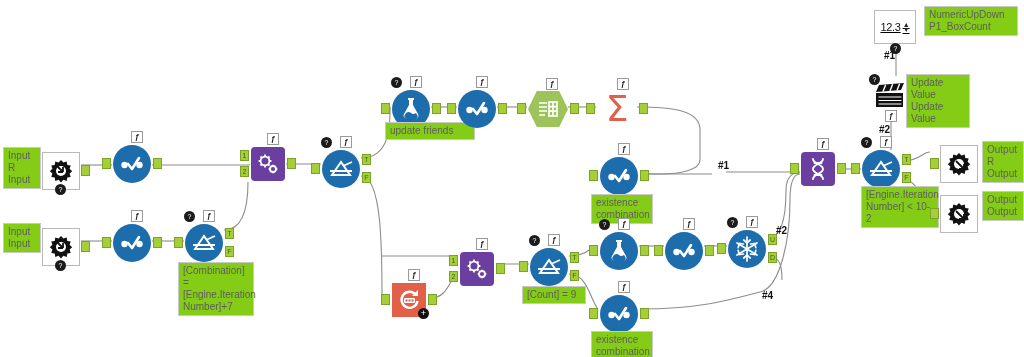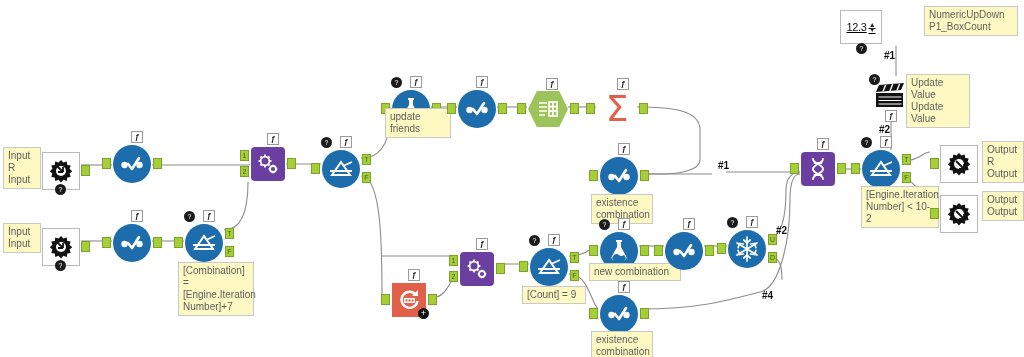--- a/index.html
+++ b/index.html
@@ -107,21 +107,21 @@
   .badge-plus{
     position:absolute;width:11px;height:11px;border-radius:50%;
     background:#111;color:#fff;
     display:flex;align-items:center;justify-content:center;
     font-size:9px;line-height:1;
   }
 
   
   .cap{
     position:absolute;
-    border:1px solid #c9c9c9;background:#fef9c3;
+    border:1px solid #c9c9c9;background:#84cc16;
     color:#5e5e5e;font-size:10px;line-height:12px;
     padding:2px 4px;box-sizing:border-box;white-space:pre-line;
   }
   .wirelabel{
     position:absolute;color:#111;font-size:10px;font-weight:bold;
     font-family:"Liberation Sans", sans-serif;
   }
 
   svg.gly{display:block;}
 </style>
@@ -304,21 +304,21 @@
         <path d="M9 2 h4 v6 l5 9 a3 3 0 0 1 -2.6 4.6 H6.6 A3 3 0 0 1 4 17 l5-9 Z" fill="#fff"></path>
         <path d="M6 16 q3 -2 5 0 t5 0 l1.5 2.5 a2.6 2.6 0 0 1 -2.2 3.6 H6.7 a2.6 2.6 0 0 1 -2.2 -3.6 Z" fill="#1d6cab"></path>
         <rect x="8" y="1" width="6" height="2" fill="#fff"></rect>
       </svg>
     </div>
     <div class="badge-f" style="left:18px;top:-14px;">ƒ</div>
     <div class="badge-q" style="left:-1px;top:-13px;">?</div>
     <div class="port in"></div>
     <div class="port out"></div>
   </div>
-  <div class="cap" style="left:385px;top:108px;width:66px;">update friends</div>
+  <div class="cap" style="left:385px;top:122px;width:90px;">update friends</div>
 
   <div class="node" style="left:458px;top:90px;">
     <div class="circ">
       <svg class="gly" width="24" height="16" viewBox="0 0 24 16" aria-hidden="true">
         <circle cx="4.5" cy="9" r="3.2" fill="#fff"></circle>
         <circle cx="19.5" cy="9" r="3.2" fill="#fff"></circle>
         <path d="M8 8 L12 13 L19 2" stroke="#fff" stroke-width="2.6" fill="none" stroke-linecap="round" stroke-linejoin="round"></path>
       </svg>
     </div>
     <div class="badge-f" style="left:18px;top:-14px;">ƒ</div>
@@ -425,21 +425,20 @@
         <path d="M9 2 h4 v6 l5 9 a3 3 0 0 1 -2.6 4.6 H6.6 A3 3 0 0 1 4 17 l5-9 Z" fill="#fff"></path>
         <path d="M6 16 q3 -2 5 0 t5 0 l1.5 2.5 a2.6 2.6 0 0 1 -2.2 3.6 H6.7 a2.6 2.6 0 0 1 -2.2 -3.6 Z" fill="#1d6cab"></path>
         <rect x="8" y="1" width="6" height="2" fill="#fff"></rect>
       </svg>
     </div>
     <div class="badge-f" style="left:18px;top:-14px;">ƒ</div>
     <div class="badge-q" style="left:-1px;top:-13px;">?</div>
     <div class="port in"></div>
     <div class="port out"></div>
   </div>
-  <div class="cap" style="left:589px;top:263px;width:92px;">new combination</div>
 
   <div class="node" style="left:665px;top:232px;">
     <div class="circ">
       <svg class="gly" width="24" height="16" viewBox="0 0 24 16" aria-hidden="true">
         <circle cx="4.5" cy="9" r="3.2" fill="#fff"></circle>
         <circle cx="19.5" cy="9" r="3.2" fill="#fff"></circle>
         <path d="M8 8 L12 13 L19 2" stroke="#fff" stroke-width="2.6" fill="none" stroke-linecap="round" stroke-linejoin="round"></path>
       </svg>
     </div>
     <div class="badge-f" style="left:18px;top:-14px;">ƒ</div>
@@ -509,21 +508,21 @@
     <div class="badge-q" style="left:-1px;top:-13px;">?</div>
     <div class="port in"></div>
     <div class="port t"></div>
     <div class="plabel" style="right:-11px;top:4px;">T</div>
     <div class="port f"></div>
     <div class="plabel" style="right:-11px;top:22px;">F</div>
   </div>
   <div class="cap" style="left:861px;top:186px;width:78px;">[Engine.Iteration
 Number] &lt; 10-2</div>
 
-  <div class="node" style="left:840px;top:10px;text-decoration:underline;">
+  <div class="node" style="left:874px;top:10px;text-decoration:underline;">
     <div class="spinbox">
       <span class="num">12.3</span>
       <span class="arrows">
         <span>▲</span>
         <span>▼</span>
       </span>
     </div>
     <div class="badge-q" style="left:16px;top:33px;">?</div>
   </div>
   <div class="cap" style="left:924px;top:6px;width:94px;">NumericUpDown

